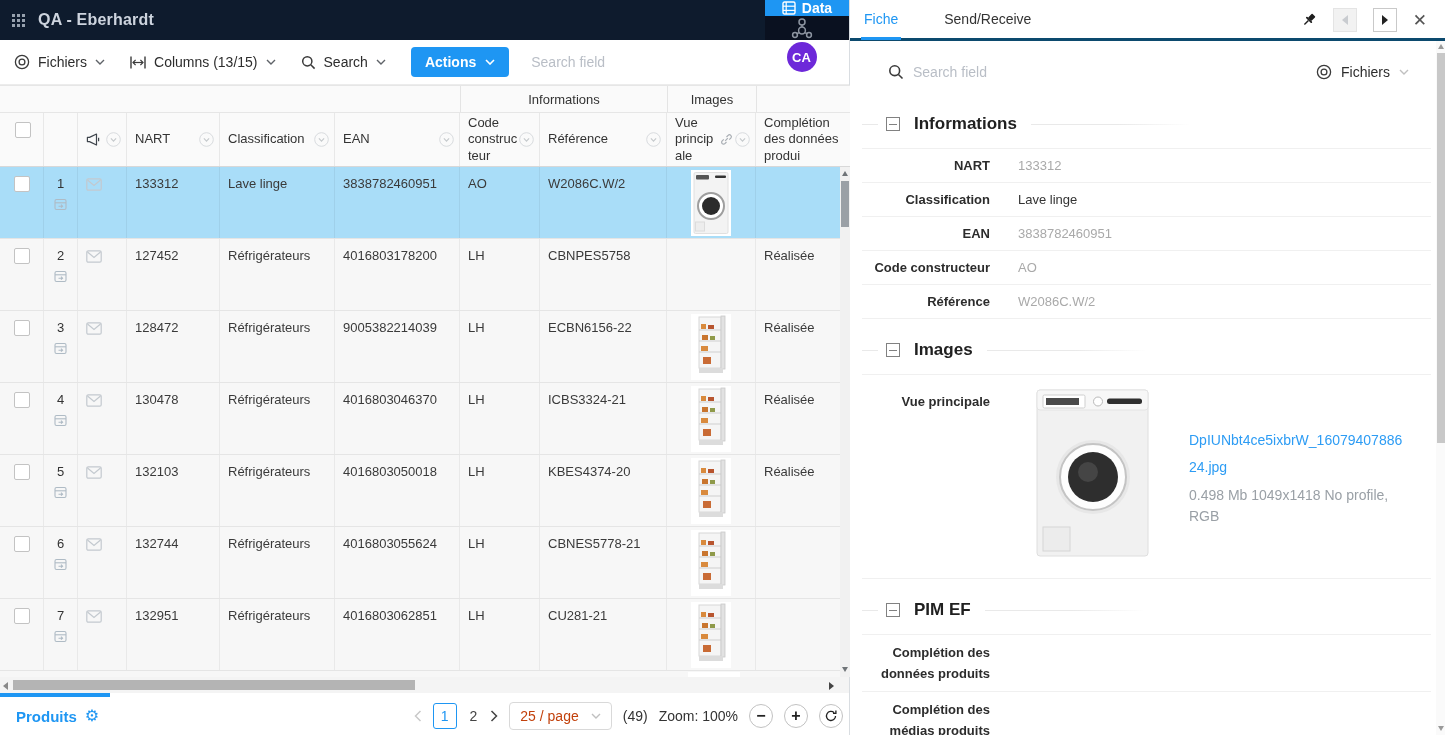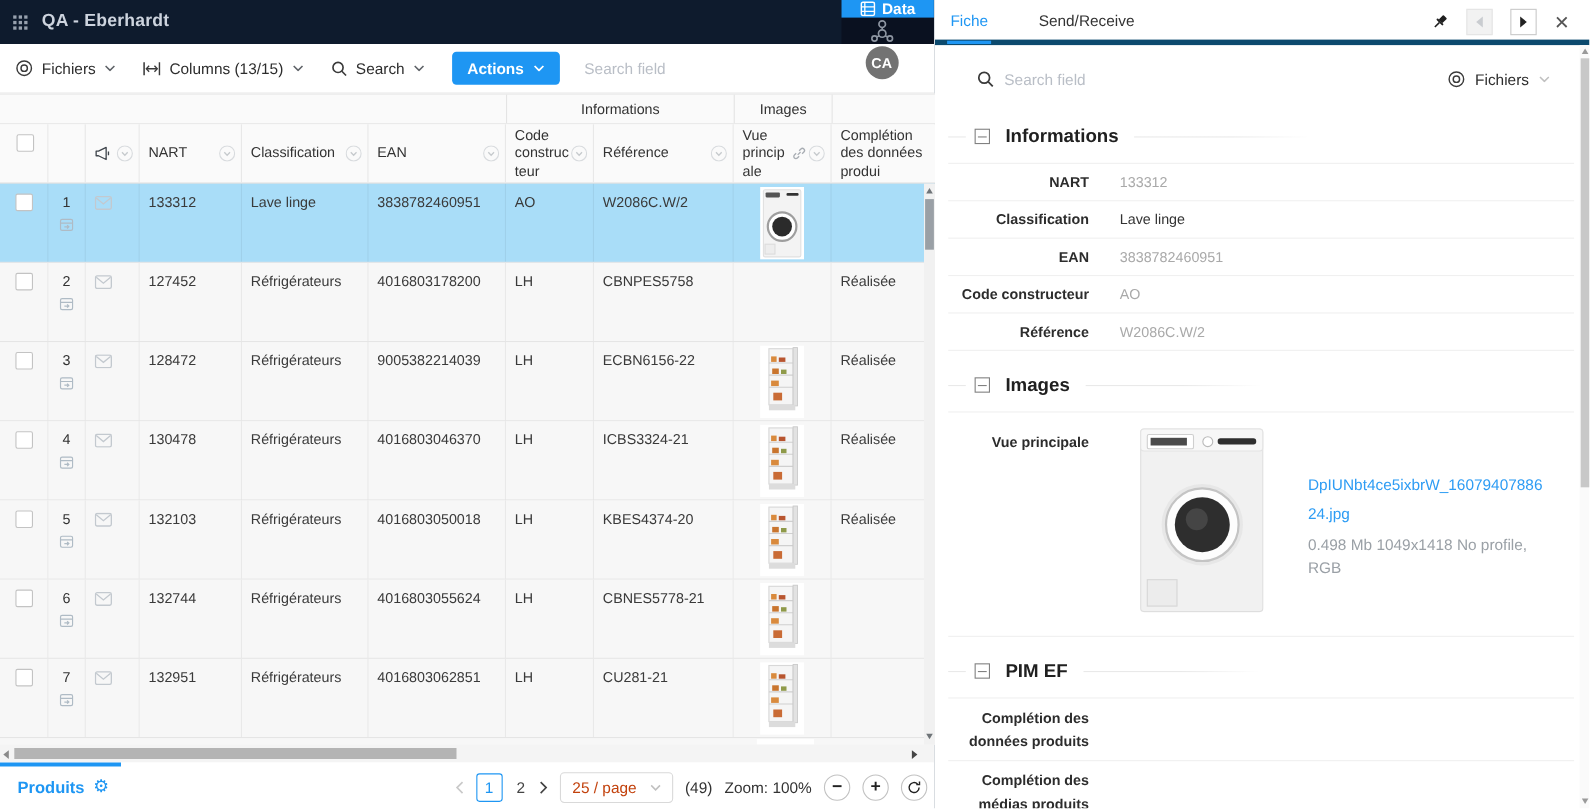--- a/index.html
+++ b/index.html
@@ -13,21 +13,21 @@
 
   
   .topbar { height:40px; flex:0 0 40px; background:#0e1b2d; display:flex; align-items:center; position:relative; }
   .grid-icon { margin-left:12px; display:grid; grid-template-columns:repeat(3,3px); grid-gap:2px; }
   .grid-icon i { width:3px; height:3px; background:#97a1ae; display:block; }
   .topbar-title { color:#cdd4de; font-size:16px; font-weight:600; margin-left:13px; letter-spacing:.2px; }
   .topbar-right { position:absolute; right:0; top:0; height:40px; display:flex; background:#0a1120;flex-direction:column; }
   .data-btn { width:84px; height:40px; background:#1e96f3; color:#fff; display:flex; align-items:center;
               justify-content:center; gap:6px; font-weight:bold; font-size:14px; cursor:pointer; }
   .icon-cell { width:73px; display:flex; align-items:center; justify-content:center; }
-  .avatar { width:30px; height:30px; border-radius:50%; background:#737373; color:#fff; font-size:13px;
+  .avatar { width:30px; height:30px; border-radius:50%; background:#6d28d9; color:#fff; font-size:13px;
             font-weight:bold; display:flex; align-items:center; justify-content:center; }
 
   
   .toolbar { height:45px; flex:0 0 45px; background:#fff; border-bottom:1px solid #ececec;
              display:flex; align-items:center; padding-left:14px; }
   .tb-item { display:flex; align-items:center; gap:8px; margin-right:25px; font-size:14px; color:#2d2d2d; cursor:pointer; }
   .actions-btn { background:#1e96f3; border:none; color:#fff; font-weight:bold; font-size:14px; border-radius:4px;
                  height:30px; padding:0 14px; display:flex; align-items:center; gap:9px; margin-right:22px; cursor:pointer;
                  font-family:inherit; }
   .tb-search { border:none; outline:none; font-size:14px; color:#333; width:180px; background:transparent; font-family:inherit; }
@@ -93,21 +93,21 @@
   .page-num { color:#444; font-size:14px; cursor:pointer; padding:0 2px; }
   .size-select { height:28px; border:1px solid #d9d9d9; border-radius:4px; display:flex; align-items:center;
                  padding:0 10px; color:#c2410c; font-size:14px; gap:12px; background:#fff; cursor:pointer; }
   .count, .zoom-label { font-size:14px; color:#333; }
   .circle-btn { width:24px; height:24px; border-radius:50%; border:1px solid #c2c2c2; background:#fff;
                 display:flex; align-items:center; justify-content:center; cursor:pointer; color:#222;
                 font-size:16px; font-weight:bold; line-height:1; padding:0; }
 
   
   .panel { flex:1; background:#fff; display:flex; flex-direction:column; position:relative; }
-  .panel-header { height:41px; flex:0 0 41px; border-bottom:5px solid #0c4a6e; display:flex; position:relative; }
+  .panel-header { height:41px; flex:0 0 41px; border-bottom:3px solid #0c4a6e; display:flex; position:relative; }
   .tab { height:40px; display:flex; align-items:center; font-size:14px; color:#333; padding:0 3px;
          margin-left:11px; cursor:pointer; border-bottom:3px solid transparent; }
   .tab + .tab { margin-left:40px; }
   .tab.active { color:#1e96f3; border-bottom-color:#1e96f3; }
   .panel-tools { position:absolute; right:18px; top:0; height:40px; display:flex; align-items:center; gap:16px; }
   .nav-btn { width:24px; height:24px; border:1px solid #c9c9c9; background:#fff; display:flex; align-items:center;
              justify-content:center; cursor:pointer; padding:0; }
   .nav-btn.disabled { background:#f2f2f2; border-color:#e4e4e4; cursor:default; }
   .t-left { width:0; height:0; border-top:5px solid transparent; border-bottom:5px solid transparent; border-right:6px solid #c9ccd0; }
   .t-right { width:0; height:0; border-top:5px solid transparent; border-bottom:5px solid transparent; border-left:6px solid #222; }

